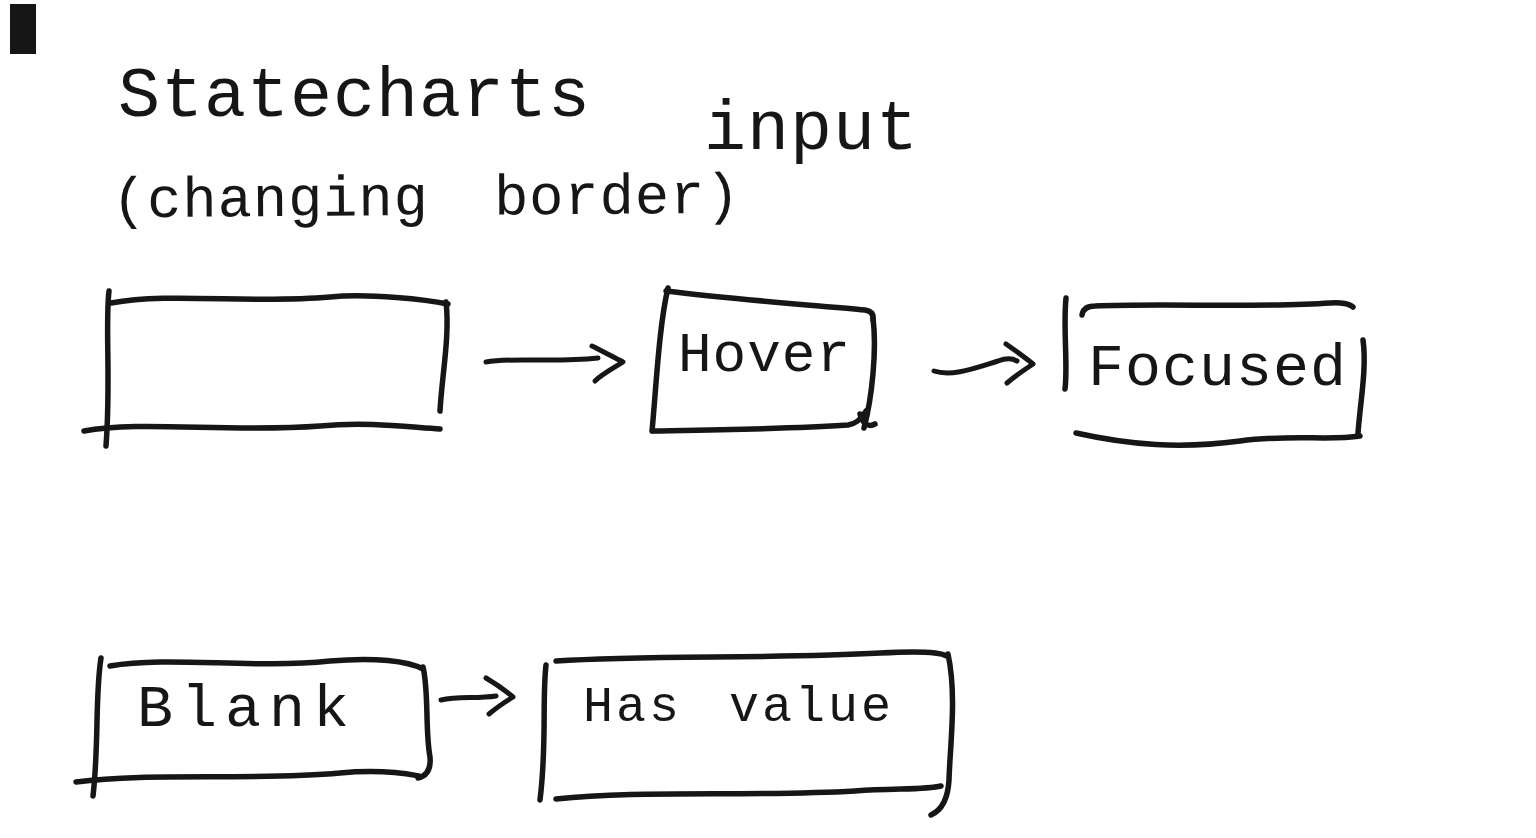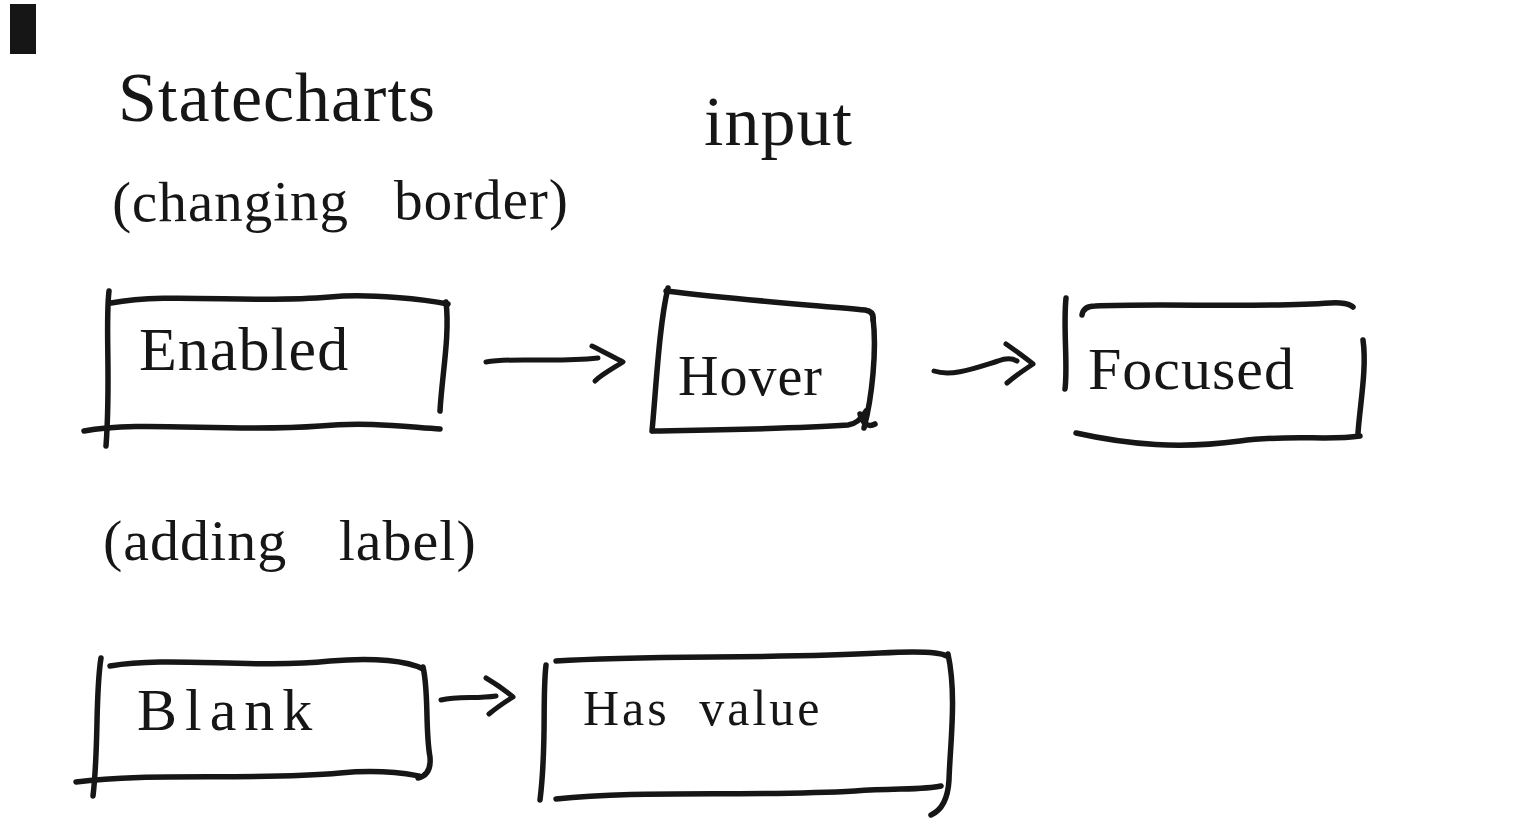--- a/index.html
+++ b/index.html
@@ -1,20 +1,20 @@
 <!DOCTYPE html>
 <html style="--ink: #161616; --bg: #ffffff;"><head>
 <meta charset="utf-8">
 <style>
   :root { --ink:#161616; --bg:#ffffff; }
   html,body { margin:0; padding:0; background:#fff; }
   .canvas {
     position:relative; width:1526px; height:838px;
     background:var(--bg); overflow:hidden;
-    font-family:Liberation Serif, serif;
+    font-family:Liberation Mono, monospace;
   }
   .strokes { position:absolute; left:0; top:0; width:1536px; height:838px; }
   .ink {
     stroke:var(--ink); stroke-width:5.5; fill:none;
     stroke-linecap:round; stroke-linejoin:round;
   }
   .ink-thin { stroke-width:5; }
   .ink-fill { fill:var(--ink); stroke:none; }
   .hand {
     position:absolute; line-height:1; white-space:nowrap;
@@ -80,26 +80,24 @@
 
     <g>
       <path class="ink" d="M546,665 C542,700 547,745 540,800"></path>
       <path class="ink" d="M556,661 C650,655 770,659 880,653 C915,651 940,652 947,656"></path>
       <path class="ink" d="M948,654 C957,695 950,745 949,780 C948,798 942,810 931,815"></path>
       <path class="ink" d="M556,799 C640,790 750,797 855,791 C895,788 925,790 941,786"></path>
     </g>
   </svg>
 
   <span class="hand title-word" style="left:118px; top:63px;">Statecharts</span>
-  <span class="hand title-word" style="left:704px; top:87px;">input</span>
+  <span class="hand title-word" style="left:704px; top:96px;">input</span>
 
   <span class="hand subtitle" style="left:112px; top:172px;">(changing border)</span>
 
-  <span class="hand state-label" style="left:139px; top:318px; font-size:62px;">Enabled</span>
-  <span class="hand state-label" style="left:678px; top:328px; font-size:56px;margin-top:20px;">Hover</span>
+  <span class="hand state-label" style="left:678px; top:328px; font-size:56px;">Hover</span>
   <span class="hand state-label" style="left:1088px; top:333px;margin-top:6px;">Focused</span>
 
-  <span class="hand section" style="left:103px; top:512px;">(adding label)</span>
 
   <span class="hand state-label" style="left:137px; top:680px; letter-spacing:8px;">Blank</span>
   <span class="hand state-label" style="left:583px; top:683px; font-size:50px; letter-spacing:3px; word-spacing:14px;">Has value</span>
 
 </div>
 
 </body></html>

